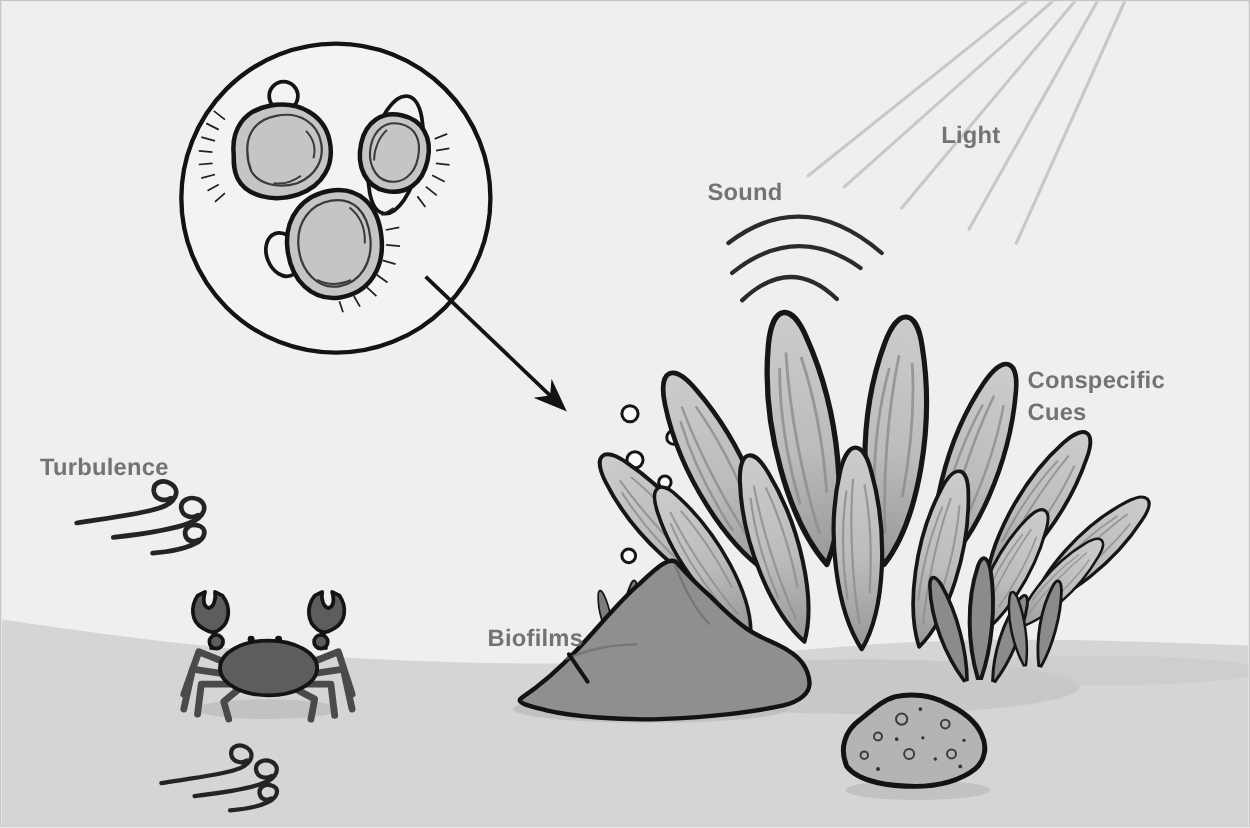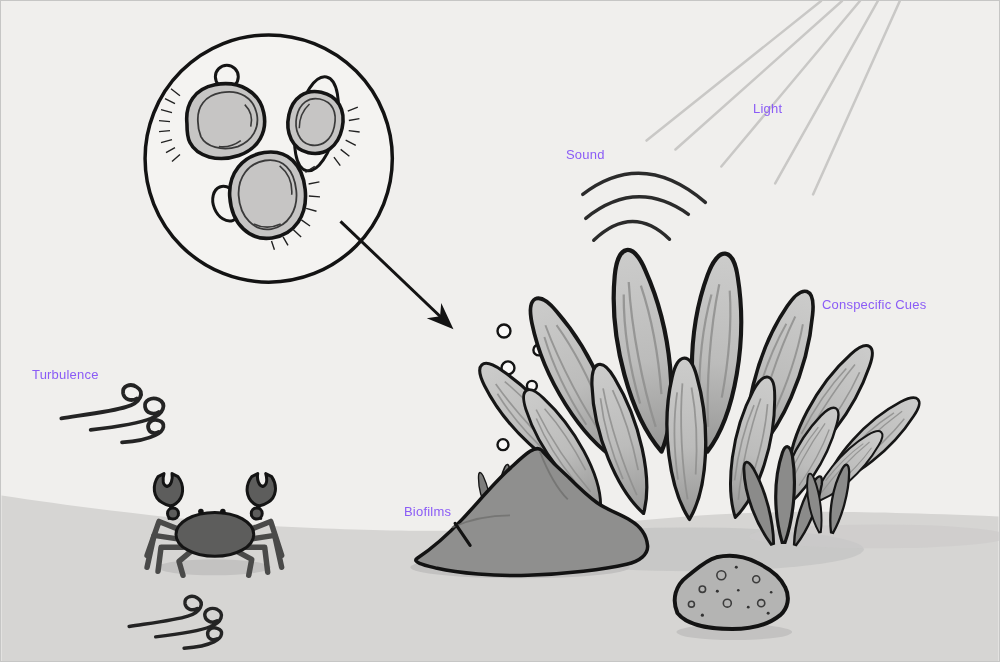--- a/index.html
+++ b/index.html
@@ -3,22 +3,22 @@
 <meta charset="utf-8">
 <style>
   html,body{margin:0;padding:0;background:#ffffff;}
   #stage{
     position:relative;width:1000px;height:662px;overflow:hidden;
     background:#f0efed;border:1px solid #c6c6c5;box-sizing:border-box;
     font-family:"Liberation Sans", sans-serif;
   }
   #scene-svg{position:absolute;left:0;top:0;width:100%;height:100%;}
   .lbl{
-    position:absolute;font-weight:400;font-size:13px;line-height:26px;
-    color:#8b5cf6;letter-spacing:.2px;white-space:nowrap;
+    position:absolute;font-weight:700;font-size:19px;line-height:26px;
+    color:#737373;letter-spacing:.2px;white-space:nowrap;
   }
   .lbl.wrap{white-space:normal;width:140px;}
 </style>
 </head>
 <body>
 
 <div id="stage">
 
 <svg id="scene-svg" viewBox="0 0 1000 662">
   <defs>
@@ -190,15 +190,15 @@
   </g>
 
   <use href="#gust" transform="translate(60,384) scale(1.05)"></use>
   <use href="#gust" transform="translate(128,596) scale(0.95)"></use>
 </svg>
 
 <div class="lbl" style="left:752px;top:95px;">Light</div>
 <div class="lbl" style="left:565px;top:141px;text-align:center;">Sound</div>
 <div class="lbl" style="left:31px;top:361px;">Turbulence</div>
 <div class="lbl wrap" style="left:821px;top:291px;">Conspecific Cues</div>
-<div class="lbl" style="left:403px;top:498px;">Biofilms</div>
+<div class="lbl" style="left:389px;top:498px;">Biofilms</div>
 
 </div>
 
 </body></html>

